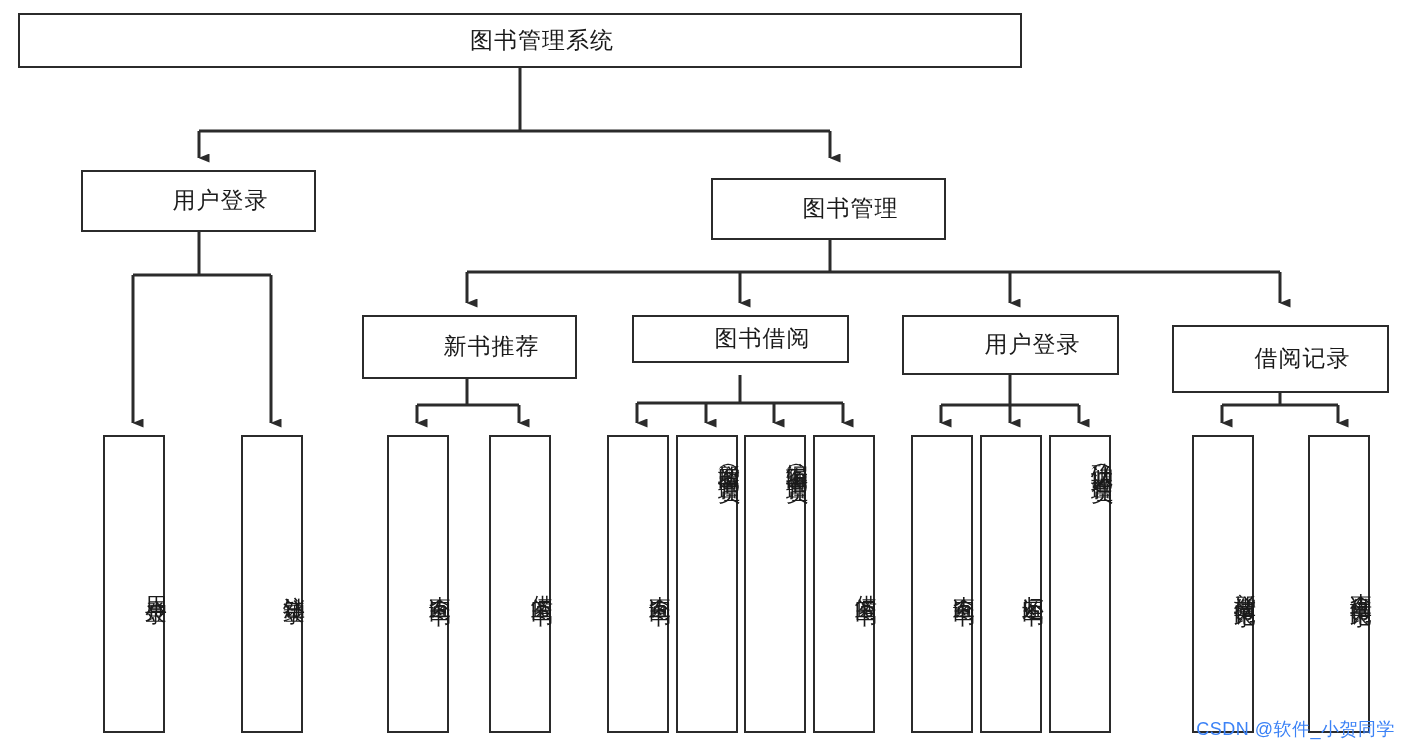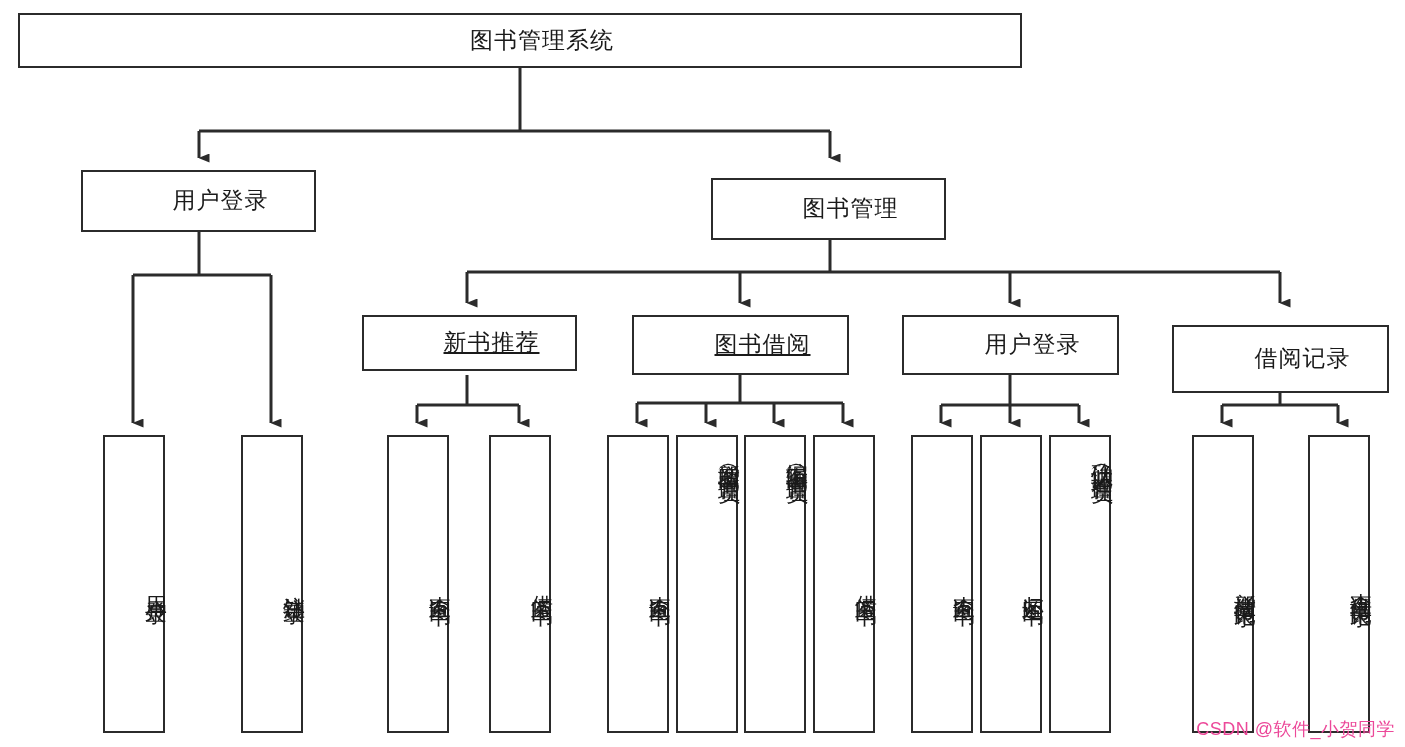--- a/index.html
+++ b/index.html
@@ -60,21 +60,21 @@
   }
   .node.vertical.center-text {
     align-items: center;
     padding-top: 0;
   }
   .watermark {
     position: absolute;
     right: 10px;
     bottom: 6px;
     font-size: 18px;
-    color: #ec4899;
+    color: #3b82f6;
     letter-spacing: 0.5px;
     white-space: nowrap;
   }
 </style>
 </head>
 <body>
 
 <div id="diagram-root">
 
   <svg class="connectors" viewBox="0 0 1405 747" xmlns="http://www.w3.org/2000/svg">
@@ -136,25 +136,25 @@
   </div>
 
   <div class="node horizontal" style="left:81px; top:170px; width:235px; height:62px;">
     <span class="node-label">用户登录</span>
   </div>
 
   <div class="node horizontal" style="left:711px; top:170px; width:235px; height:62px;margin-top:8px;">
     <span class="node-label">图书管理</span>
   </div>
 
-  <div class="node horizontal" style="left:362px; top:315px; width:215px; height:56px;text-decoration:underline;">
+  <div class="node horizontal" style="left:362px; top:315px; width:215px; height:64px;">
     <span class="node-label">新书推荐</span>
   </div>
 
-  <div class="node horizontal" style="left:632px; top:315px; width:217px; height:60px;text-decoration:underline;">
+  <div class="node horizontal" style="left:632px; top:315px; width:217px; height:48px;">
     <span class="node-label">图书借阅</span>
   </div>
 
   <div class="node horizontal" style="left:902px; top:315px; width:217px; height:60px;">
     <span class="node-label">用户登录</span>
   </div>
 
   <div class="node horizontal" style="left:1172px; top:325px; width:217px; height:68px;">
     <span class="node-label">借阅记录</span>
   </div>

